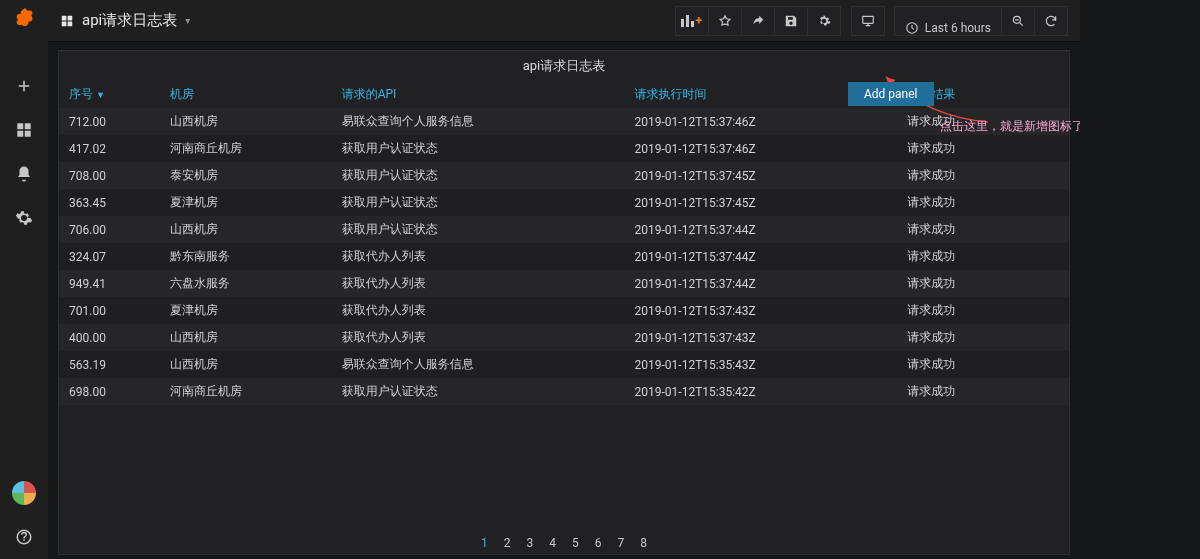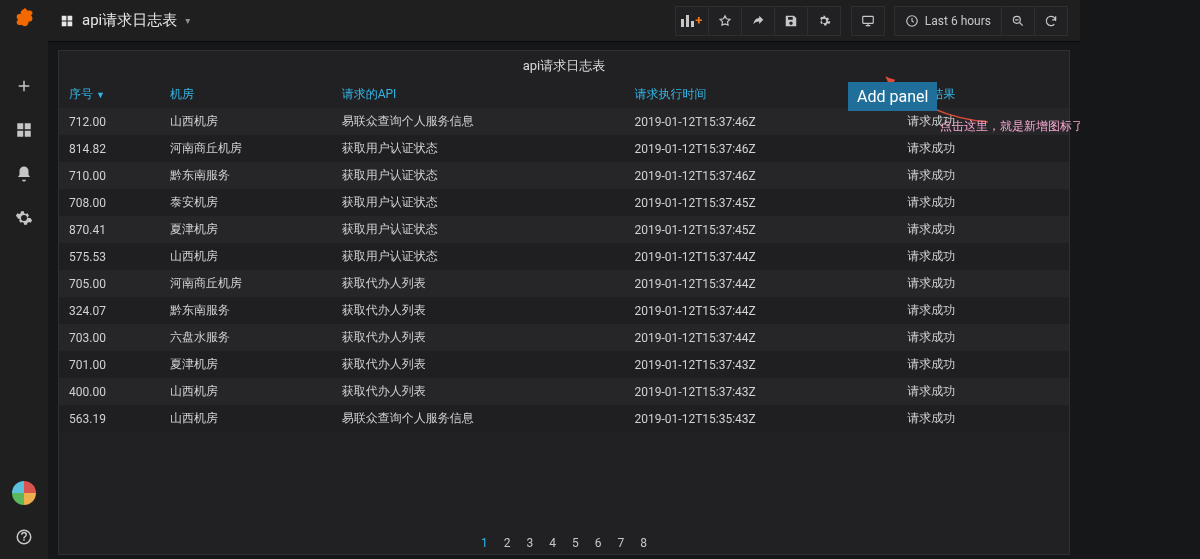--- a/index.html
+++ b/index.html
@@ -21,26 +21,26 @@
     
     .topbar { height:42px; background:#1f1f20; display:flex; align-items:center; padding:0 12px; border-bottom:1px solid #0b0b0c; }
     .topbar .dash-title { display:flex; align-items:center; gap:8px; font-size:15px; color:#e6e7e8; cursor:pointer; }
     .topbar .dash-title .chev { font-size:10px; color:#8e8e8e; }
     .topbar .fill { flex:1; }
     .tb-btn { width:34px; height:30px; display:flex; align-items:center; justify-content:center; border:1px solid #2f2f31; background:#212124; margin-left:-1px; color:#c7c7c8; cursor:pointer; position:relative; }
     .tb-btn:first-of-type { margin-left:0; }
     .tb-btn .bar-spark { display:flex; align-items:flex-end; gap:2px; }
     .tb-btn .bar-spark span { width:3px; background:#c7c7c8; }
     .tb-btn .plus { color:#eb7b18; font-weight:bold; margin-left:1px; }
-    .tb-time { height:30px; display:flex; align-items:center; gap:6px; padding:0 10px; border:1px solid #2f2f31; background:#212124; margin-left:-1px; color:#c7c7c8; cursor:pointer; font-size:12px; }
+    .tb-time { height:30px; display:flex; align-items:flex-end; gap:6px; padding:0 10px; border:1px solid #2f2f31; background:#212124; margin-left:-1px; color:#c7c7c8; cursor:pointer; font-size:12px; }
     .tb-group { display:flex; margin-left:10px; }
     .topbar svg { width:14px; height:14px; }
 
     
-    .tooltip { position:absolute; top:40px; left:800px; background:#1f6f9a; color:#fff; padding:5px 9px; font-size:16px; border:none; z-index:20; }
+    .tooltip { position:absolute; top:40px; left:800px; background:#1f6f9a; color:#fff; padding:5px 16px; font-size:12px; border:none; z-index:20; }
     .anno-text { position:absolute; top:76px; left:892px; color:#f9a8d4; font-size:12px; z-index:19; white-space:nowrap; }
     .anno-arrow { position:absolute; top:30px; left:820px; z-index:18; pointer-events:none; }
 
     
     .panel-wrap { flex:1; padding:8px 10px 0 10px; position:relative; overflow:hidden; }
     .panel { background:#212124; border:1px solid #2f2f31; display:flex; flex-direction:column; height:505px; }
     .panel-title { text-align:center; font-size:13px; color:#d8d9da; padding:6px 0; }
     .table-scroll { flex:1; overflow:hidden; }
     table { width:100%; border-collapse:collapse; table-layout:fixed; }
     th, td { text-align:left; padding:5px 10px; font-weight:normal; white-space:nowrap; overflow:hidden; }
@@ -199,70 +199,56 @@
               </thead>
             <tbody id="tbody">
                 <tr>
                   <td>712.00</td>
                   <td>山西机房</td>
                   <td>易联众查询个人服务信息</td>
                   <td>2019-01-12T15:37:46Z</td>
                   <td>请求成功</td>
                 </tr>
                 <tr>
-                  <td>814.82</td>
+                  <td>417.02</td>
                   <td>河南商丘机房</td>
-                  <td>获取用户认证状态</td>
-                  <td>2019-01-12T15:37:46Z</td>
-                  <td>请求成功</td>
-                </tr>
-                <tr>
-                  <td>710.00</td>
-                  <td>黔东南服务</td>
                   <td>获取用户认证状态</td>
                   <td>2019-01-12T15:37:46Z</td>
                   <td>请求成功</td>
                 </tr>
                 <tr>
                   <td>708.00</td>
                   <td>泰安机房</td>
                   <td>获取用户认证状态</td>
                   <td>2019-01-12T15:37:45Z</td>
                   <td>请求成功</td>
                 </tr>
                 <tr>
-                  <td>870.41</td>
+                  <td>363.45</td>
                   <td>夏津机房</td>
                   <td>获取用户认证状态</td>
                   <td>2019-01-12T15:37:45Z</td>
                   <td>请求成功</td>
                 </tr>
                 <tr>
-                  <td>575.53</td>
-                  <td>山西机房</td>
-                  <td>获取用户认证状态</td>
-                  <td>2019-01-12T15:37:44Z</td>
-                  <td>请求成功</td>
-                </tr>
-                <tr>
-                  <td>705.00</td>
-                  <td>河南商丘机房</td>
-                  <td>获取代办人列表</td>
+                  <td>706.00</td>
+                  <td>山西机房</td>
+                  <td>获取用户认证状态</td>
                   <td>2019-01-12T15:37:44Z</td>
                   <td>请求成功</td>
                 </tr>
                 <tr>
                   <td>324.07</td>
                   <td>黔东南服务</td>
                   <td>获取代办人列表</td>
                   <td>2019-01-12T15:37:44Z</td>
                   <td>请求成功</td>
                 </tr>
                 <tr>
-                  <td>703.00</td>
+                  <td>949.41</td>
                   <td>六盘水服务</td>
                   <td>获取代办人列表</td>
                   <td>2019-01-12T15:37:44Z</td>
                   <td>请求成功</td>
                 </tr>
                 <tr>
                   <td>701.00</td>
                   <td>夏津机房</td>
                   <td>获取代办人列表</td>
                   <td>2019-01-12T15:37:43Z</td>
@@ -273,20 +259,27 @@
                   <td>山西机房</td>
                   <td>获取代办人列表</td>
                   <td>2019-01-12T15:37:43Z</td>
                   <td>请求成功</td>
                 </tr>
                 <tr>
                   <td>563.19</td>
                   <td>山西机房</td>
                   <td>易联众查询个人服务信息</td>
                   <td>2019-01-12T15:35:43Z</td>
+                  <td>请求成功</td>
+                </tr>
+                <tr>
+                  <td>698.00</td>
+                  <td>河南商丘机房</td>
+                  <td>获取用户认证状态</td>
+                  <td>2019-01-12T15:35:42Z</td>
                   <td>请求成功</td>
                 </tr>
               </tbody>
           </table>
         </div>
         <div class="pager" id="pager">
             <span class="active">1</span>
             <span>2</span>
             <span>3</span>
             <span>4</span>

